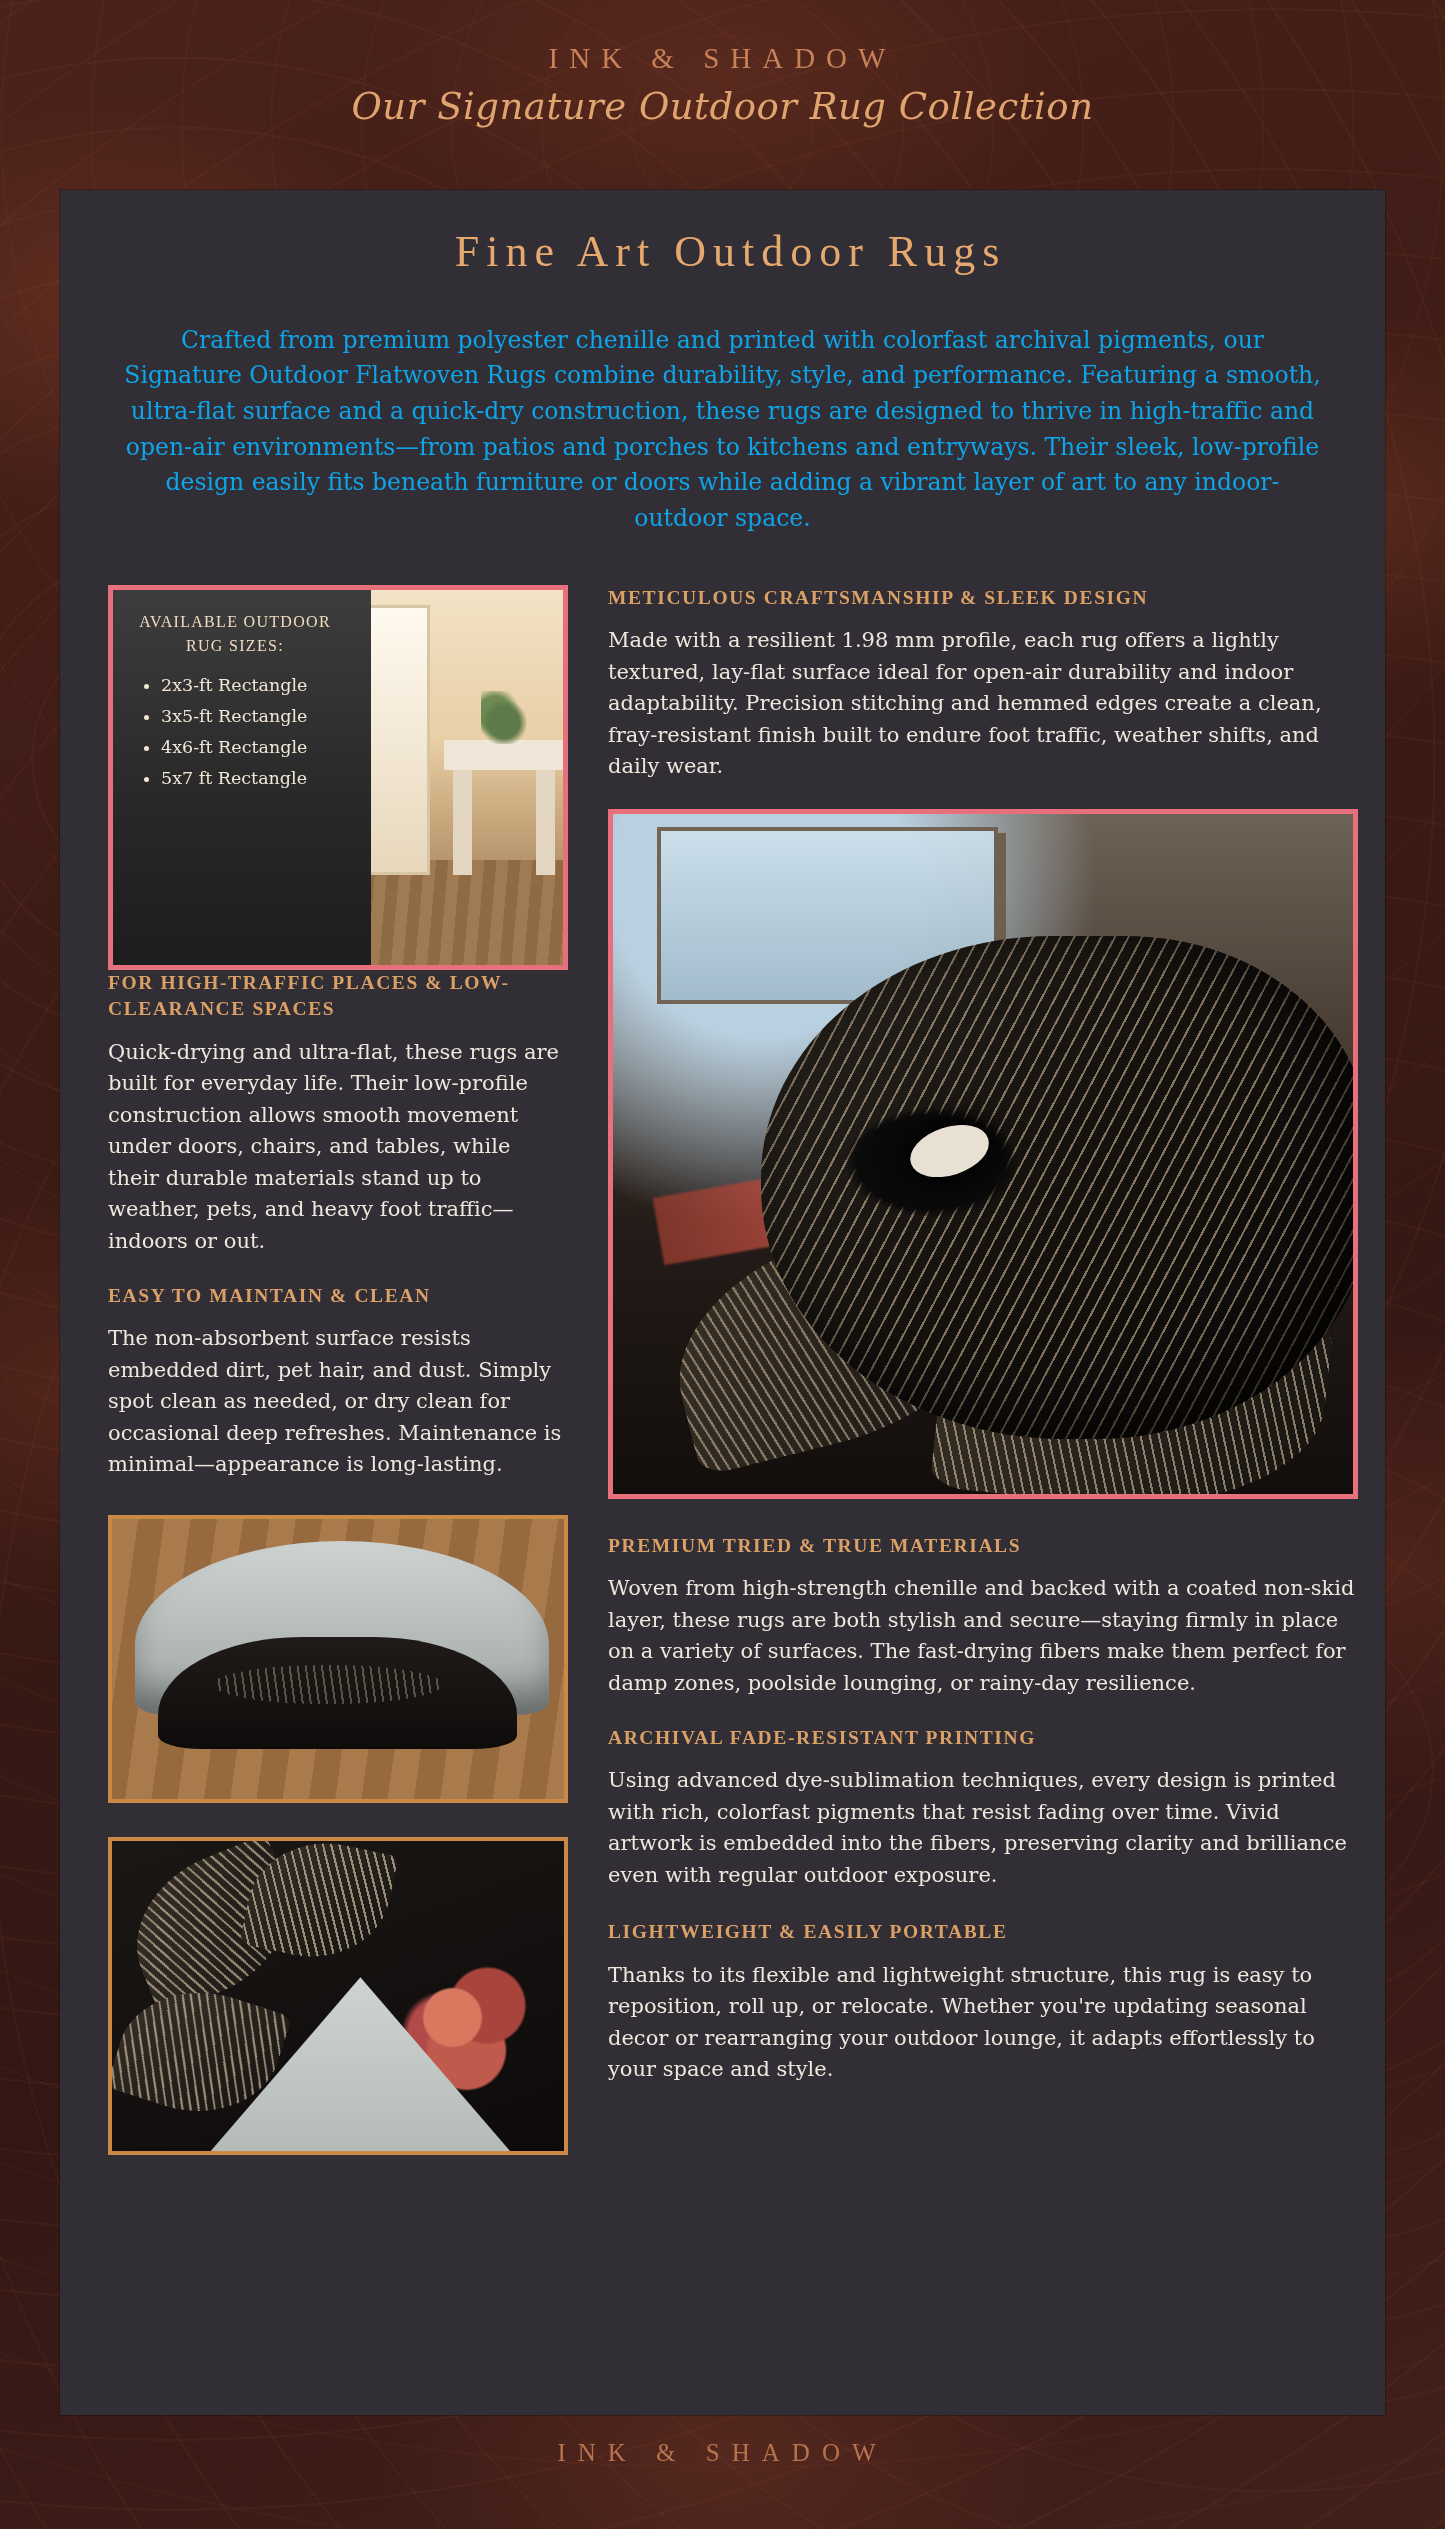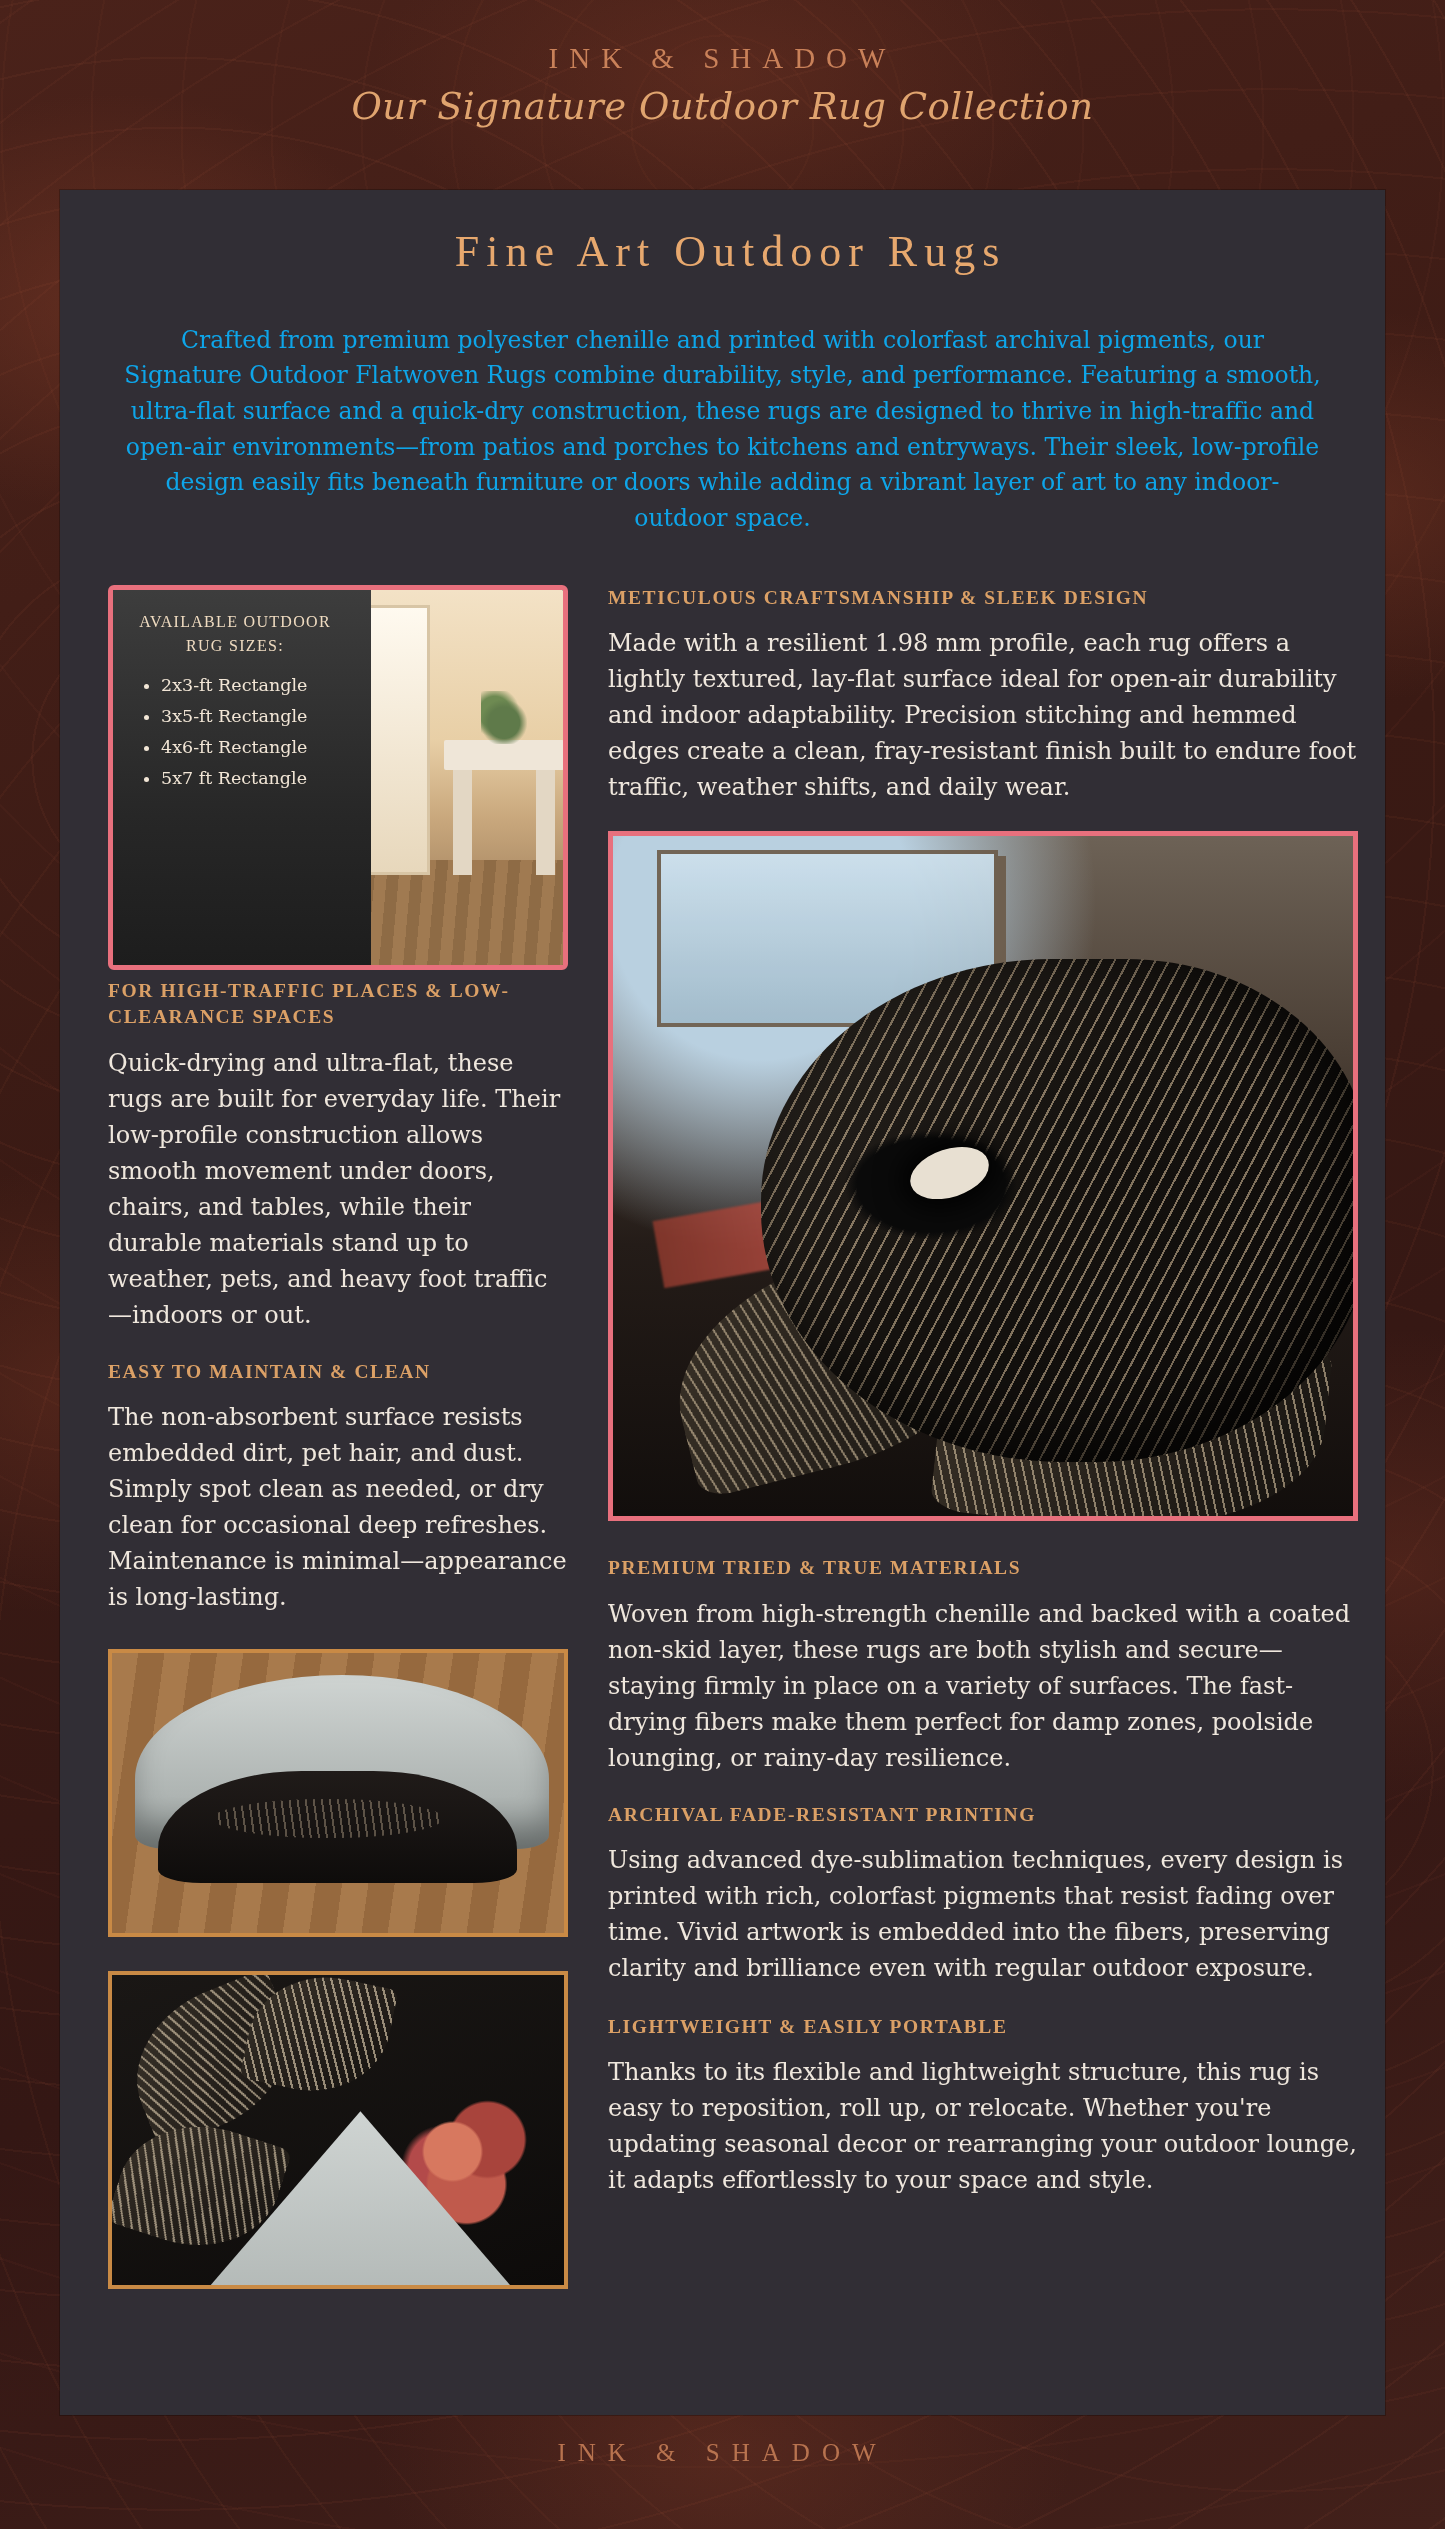--- a/index.html
+++ b/index.html
@@ -108,21 +108,21 @@
     color: #dba066;
     font-size: 19.5px;
     letter-spacing: 1.6px;
     text-transform: uppercase;
     margin: 0 0 14px 0;
     font-family: "Liberation Serif", serif;
     line-height: 1.35;
   }
   p.body {
     color: #efe7dd;
-    font-size: 24px;
+    font-size: 21px;
     line-height: 1.5;
     margin: 0 0 26px 0;
     font-family: "DejaVu Serif", serif;
   }
 
   
   .frame { position: relative; overflow: hidden; }
   .frame.pink { border: 5px solid #e8707d; }
   .frame.gold { border: 4px solid #c98a45; }
 
@@ -269,21 +269,21 @@
       radial-gradient(circle at 62% 40%, #a8443c 0 26%, rgba(0,0,0,0) 28%),
       radial-gradient(circle at 50% 70%, #c05a4c 0 28%, rgba(0,0,0,0) 30%);
   }
   .img-art .fold {
     position: absolute; left: 18%; bottom: -6%; width: 72%; height: 62%;
     background: linear-gradient(180deg,#cfd4d2,#b2b8b6);
     clip-path: polygon(50% 0%, 100% 100%, 0% 100%);
   }
 
   
-  .img-wrap-entry { margin-bottom: 8px; border-radius: 6px; }
+  .img-wrap-entry { margin-bottom: 0; }
   .mt-left-1 { }
   .mt-img { margin-top: 34px; }
 
   
   .brand-bottom {
     position: absolute;
     bottom: 62px; left: 0; width: 100%;
     text-align: center;
     letter-spacing: 12px;
     font-size: 25px;

